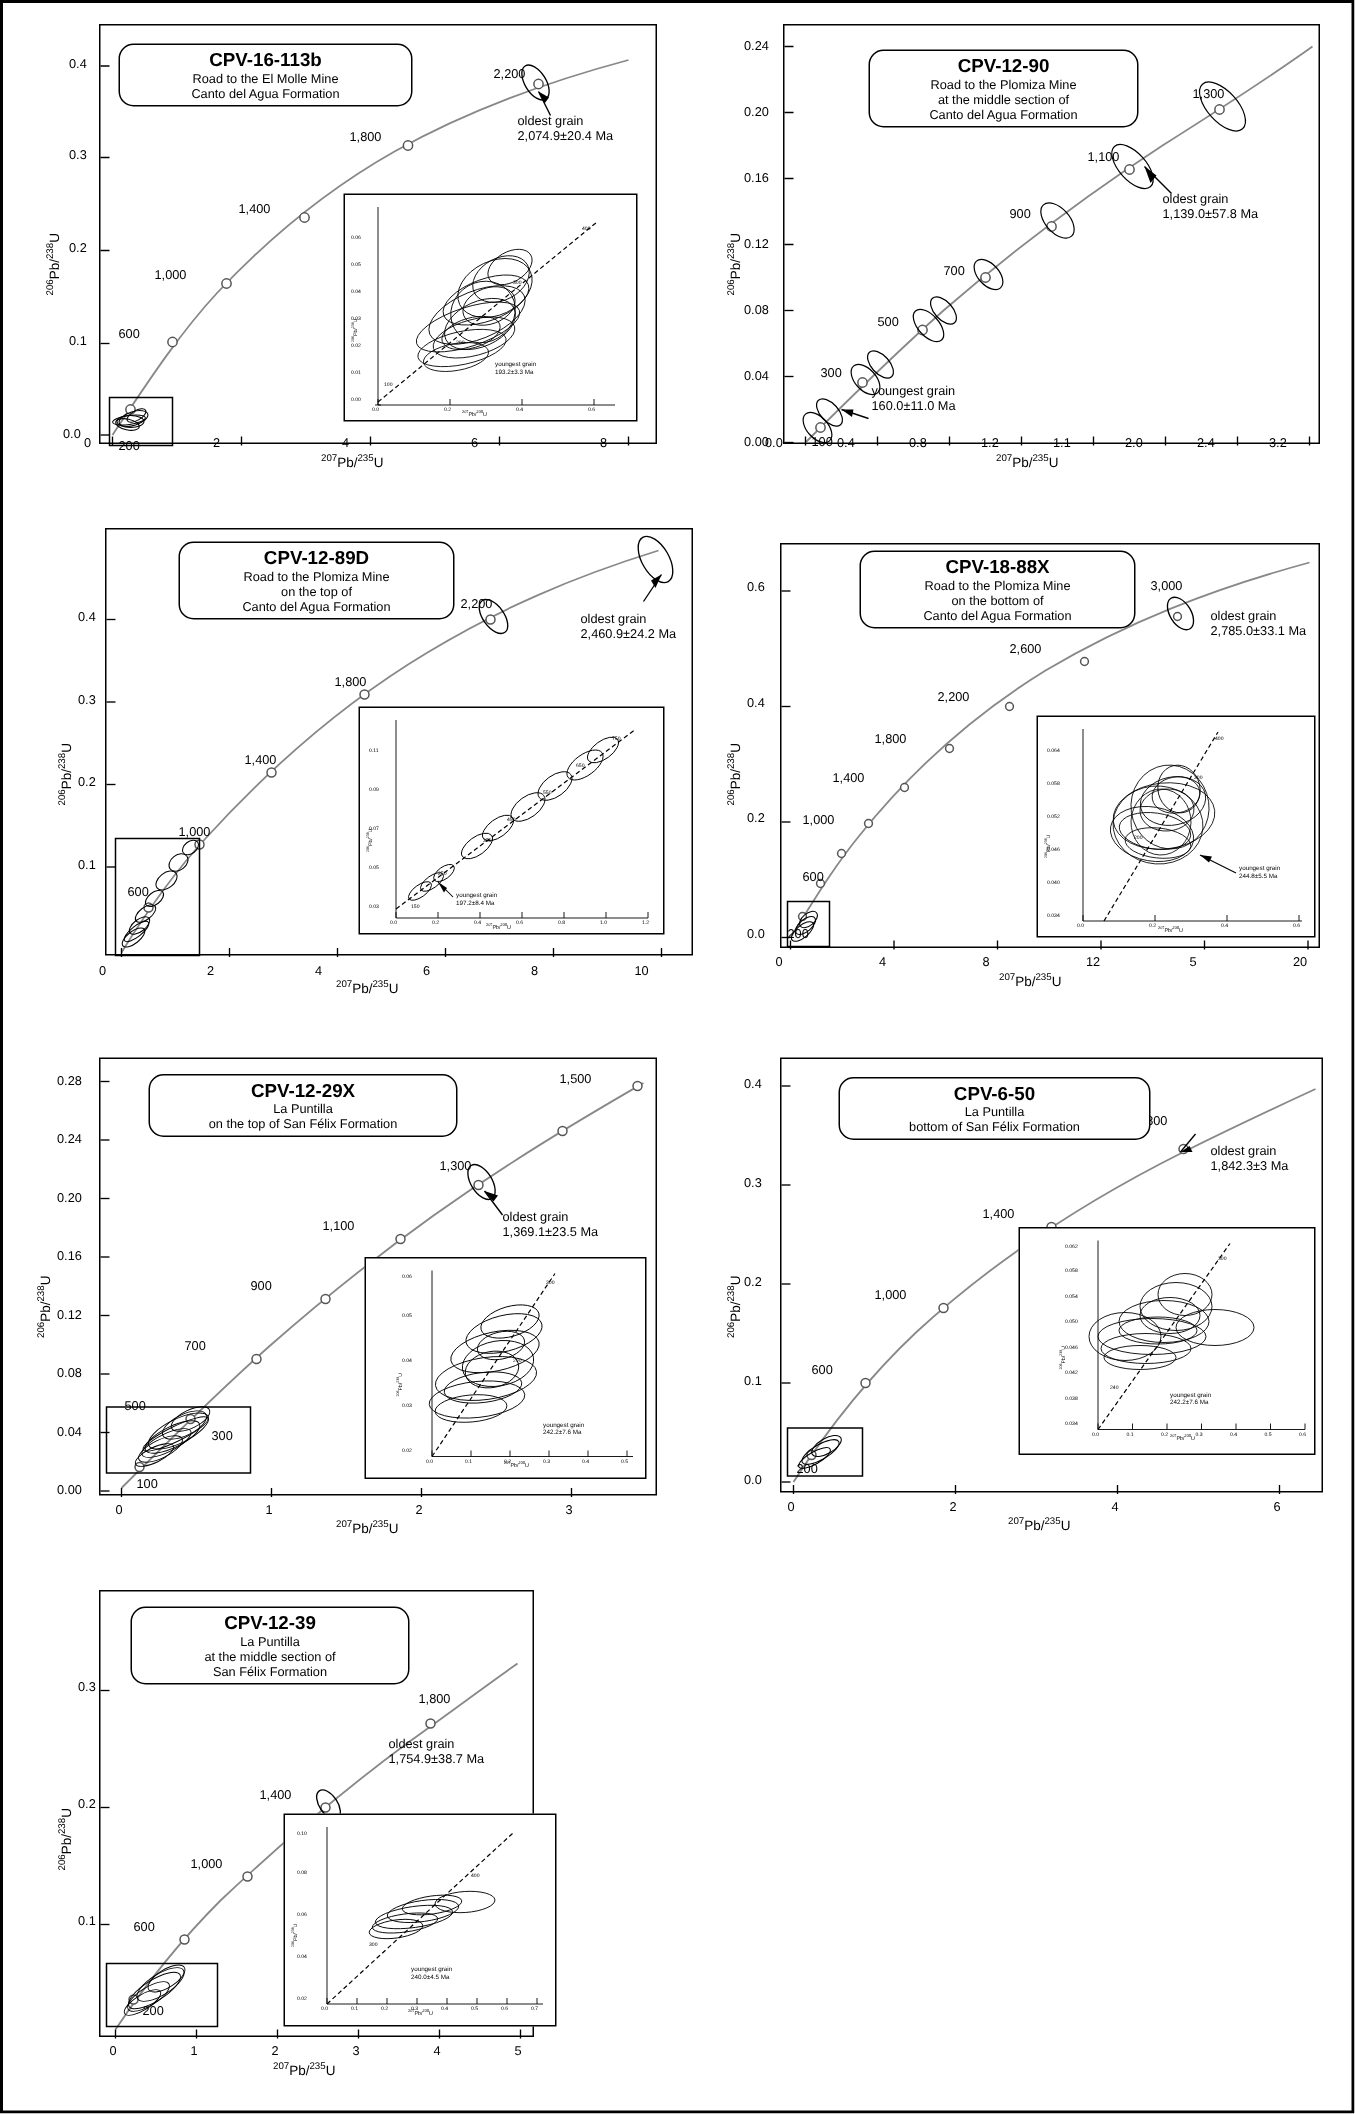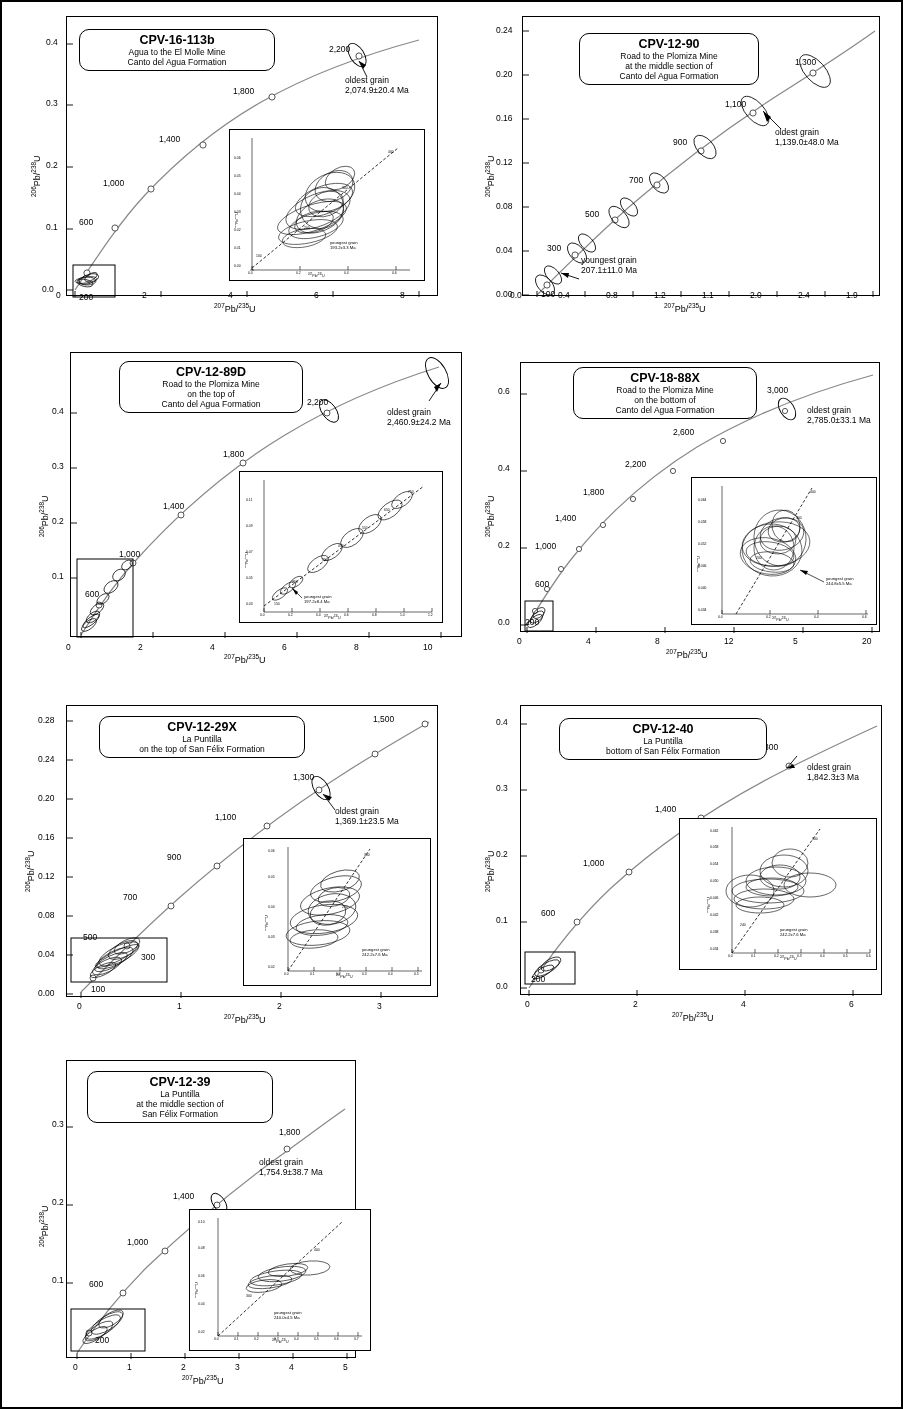--- a/index.html
+++ b/index.html
@@ -75,21 +75,21 @@
     <div class="tick" style="left:166px;top:69px;">1,800</div>
     <div class="tick" style="left:262px;top:27px;">2,200</div>
 
     <div class="note" style="left:278px;top:58px;">
       <span>oldest grain</span><br>
       <span>2,074.9±20.4 Ma</span>
     </div>
 
     <div class="titlebox" style="left:12px;top:12px;width:196px;">
       <div class="t">CPV-16-113b</div>
-      <div class="s">Agua to the El Molle Mine</div>
+      <div class="s">Road to the El Molle Mine</div>
       <div class="s">Canto del Agua Formation</div>
     </div>
 
     <div class="inset" style="left:162px;top:112px;width:196px;height:152px;">
       <svg width="196" height="152" viewBox="0 0 196 152">
         <path d="M22,138 L168,18" fill="none" stroke="#000" stroke-width="0.8" stroke-dasharray="3,2"></path>
         <g fill="none" stroke="#000" stroke-width="0.55">
           <ellipse cx="88" cy="80" rx="34" ry="16" transform="rotate(-22 88 80)"></ellipse>
           <ellipse cx="94" cy="70" rx="30" ry="14" transform="rotate(-20 94 70)"></ellipse>
           <ellipse cx="82" cy="88" rx="36" ry="13" transform="rotate(-18 82 88)"></ellipse>
@@ -201,43 +201,43 @@
     <div class="tick" style="left:18px;top:272px;">100</div>
     <div class="tick" style="left:24px;top:226px;">300</div>
     <div class="tick" style="left:62px;top:192px;">500</div>
     <div class="tick" style="left:106px;top:158px;">700</div>
     <div class="tick" style="left:150px;top:120px;">900</div>
     <div class="tick" style="left:202px;top:82px;">1,100</div>
     <div class="tick" style="left:272px;top:40px;">1,300</div>
 
     <div class="note" style="left:252px;top:110px;">
       <span>oldest grain</span><br>
-      <span>1,139.0±48.0 Ma</span>
+      <span>1,139.0±57.8 Ma</span>
     </div>
     <div class="note" style="left:58px;top:238px;">
       <span>youngest grain</span><br>
-      <span>207.1±11.0 Ma</span>
+      <span>160.0±11.0 Ma</span>
     </div>
 
     <div class="titlebox" style="left:56px;top:16px;width:180px;">
       <div class="t">CPV-12-90</div>
       <div class="s">Road to the Plomiza Mine</div>
       <div class="s">at the middle section of</div>
       <div class="s">Canto del Agua Formation</div>
     </div>
   </div>
 
   <div class="tick" style="left:48px;top:288px;">0.0</div>
   <div class="tick" style="left:96px;top:288px;">0.4</div>
   <div class="tick" style="left:144px;top:288px;">0.8</div>
   <div class="tick" style="left:192px;top:288px;">1.2</div>
   <div class="tick" style="left:240px;top:288px;">1.1</div>
   <div class="tick" style="left:288px;top:288px;">2.0</div>
   <div class="tick" style="left:336px;top:288px;">2.4</div>
-  <div class="tick" style="left:384px;top:288px;">1.9</div>
+  <div class="tick" style="left:384px;top:288px;">3.2</div>
   <div class="tick" style="left:34px;top:287px;">0.00</div>
   <div class="tick" style="left:34px;top:243px;">0.04</div>
   <div class="tick" style="left:34px;top:199px;">0.08</div>
   <div class="tick" style="left:34px;top:155px;">0.12</div>
   <div class="tick" style="left:34px;top:111px;">0.16</div>
   <div class="tick" style="left:34px;top:67px;">0.20</div>
   <div class="tick" style="left:34px;top:23px;">0.24</div>
   <div class="axis-label xlab" style="left:202px;top:300px;"><span class="sup">207</span>Pb/<span class="sup">235</span>U</div>
   <div class="axis-label ylab" style="left:22px;top:195px;"><span class="sup">206</span>Pb/<span class="sup">238</span>U</div>
 </div>
@@ -647,21 +647,21 @@
     <div class="tick" style="left:62px;top:152px;">1,000</div>
     <div class="tick" style="left:134px;top:98px;">1,400</div>
     <div class="tick" style="left:236px;top:36px;">1,800</div>
 
     <div class="note" style="left:286px;top:56px;">
       <span>oldest grain</span><br>
       <span>1,842.3±3 Ma</span>
     </div>
 
     <div class="titlebox" style="left:38px;top:12px;width:208px;">
-      <div class="t">CPV-12-40</div>
+      <div class="t">CPV-6-50</div>
       <div class="s">La Puntilla</div>
       <div class="s">bottom of San Félix Formation</div>
     </div>
 
     <div class="inset" style="left:158px;top:112px;width:198px;height:152px;">
       <svg width="198" height="152" viewBox="0 0 198 152">
         <path d="M52,134 L140,10" fill="none" stroke="#000" stroke-width="0.8" stroke-dasharray="3,2"></path>
         <g fill="none" stroke="#000" stroke-width="0.6">
           <ellipse cx="96" cy="62" rx="30" ry="14" transform="rotate(0 96 62)"></ellipse>
           <ellipse cx="88" cy="72" rx="36" ry="12" transform="rotate(0 88 72)"></ellipse>

